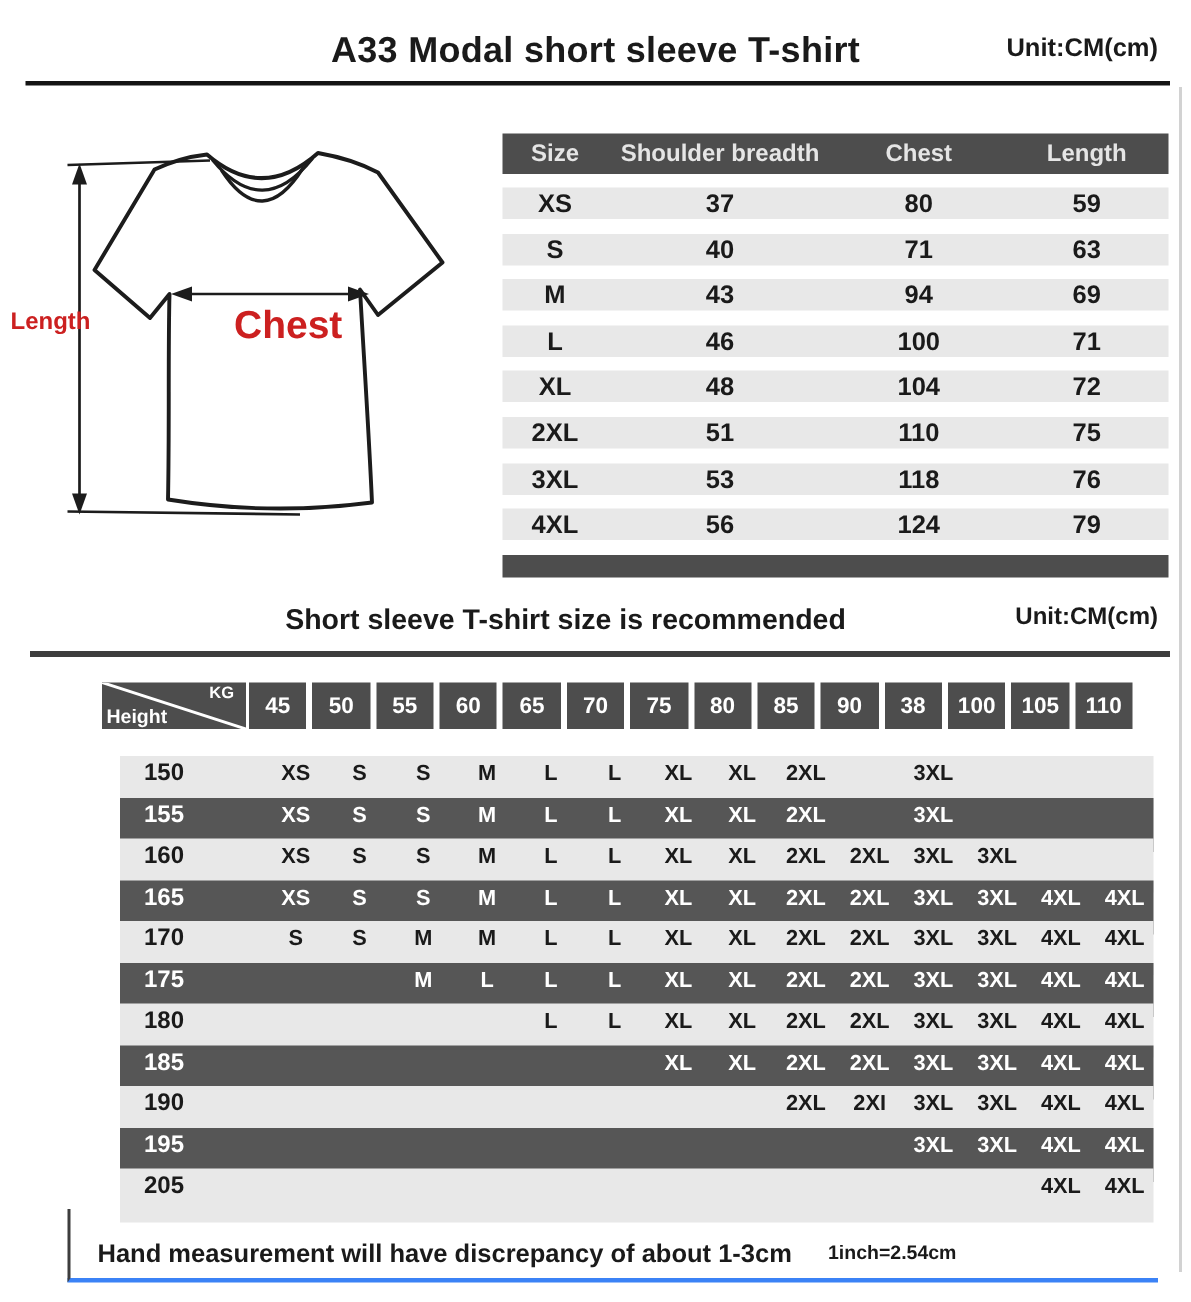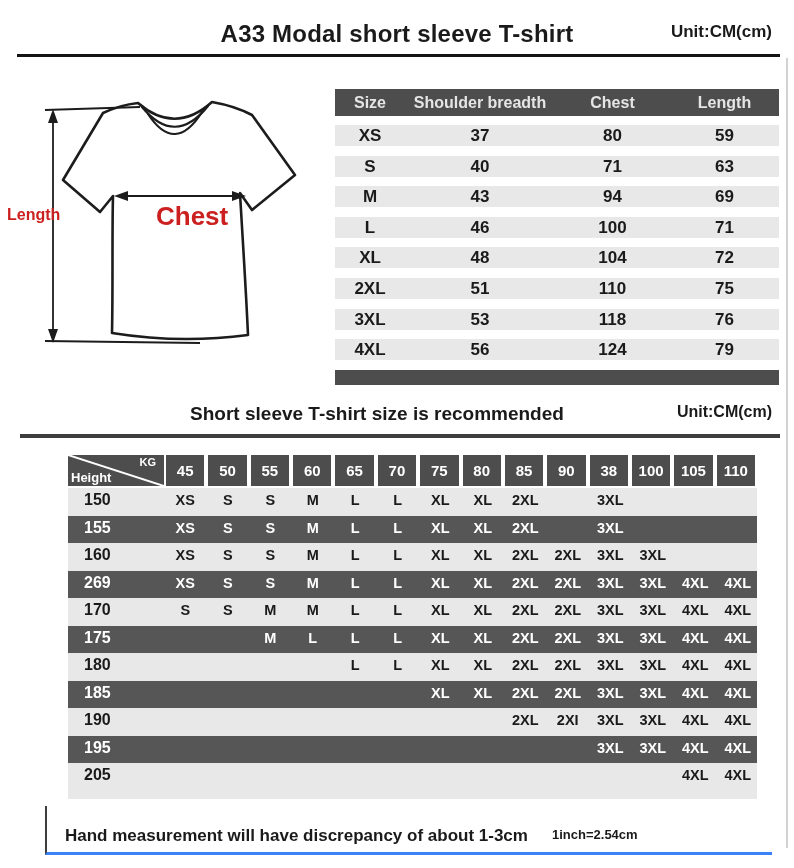--- a/index.html
+++ b/index.html
@@ -48,21 +48,21 @@
   .mx-kg     { position:absolute; right:8px; top:1px;  color:#fff; font-size:11px; font-weight:700; }
   .mx-height { position:absolute; left:3px; bottom:1px; color:#fff; font-size:13px; font-weight:700; }
   .mx-weights {
     left:166px; top:455px; width:589px; height:17px;
     display:grid; grid-template-columns:repeat(14,1fr); gap:4px;border-radius:11px;
   }
   .mx-weights div {
     background:#4d4d4d; color:#fff; font-size:15px; font-weight:700;
     text-align:center; line-height:31px;
   }
-  .mx-row { left:68px; width:689px; height:36px; display:flex; position:absolute; }
+  .mx-row { left:80px; width:689px; height:36px; display:flex; position:absolute;margin-top:16px; }
   .mx-row.light { background:#e8e8e8; color:#1a1a1a; }
   .mx-row.dark  { background:#565656; color:#ffffff; }
   .mx-rowlabel { flex:0 0 98px; font-size:16px; font-weight:700; line-height:24px; padding-left:16px; }
   .mx-cells { flex:1; display:grid; grid-template-columns:repeat(14,1fr); gap:4px; }
   .mx-cells div { font-size:14.5px; font-weight:700; text-align:center; line-height:24px; white-space:nowrap; }
 
   
   .footer-box {
     left:45px; top:806px; width:727px; height:49px;
     border-left:2px solid #3d3d3d; border-bottom:3px solid #3b82f6;
@@ -250,21 +250,21 @@
         <div>XL</div>
         <div>2XL</div>
         <div>2XL</div>
         <div>3XL</div>
         <div>3XL</div>
         <div></div>
         <div></div>
       </div>
     </div>
     <div class="mx-row dark" style="top: 570.5px;">
-      <div class="mx-rowlabel">269</div>
+      <div class="mx-rowlabel">165</div>
       <div class="mx-cells">
         <div>XS</div>
         <div>S</div>
         <div>S</div>
         <div>M</div>
         <div>L</div>
         <div>L</div>
         <div>XL</div>
         <div>XL</div>
         <div>2XL</div>

